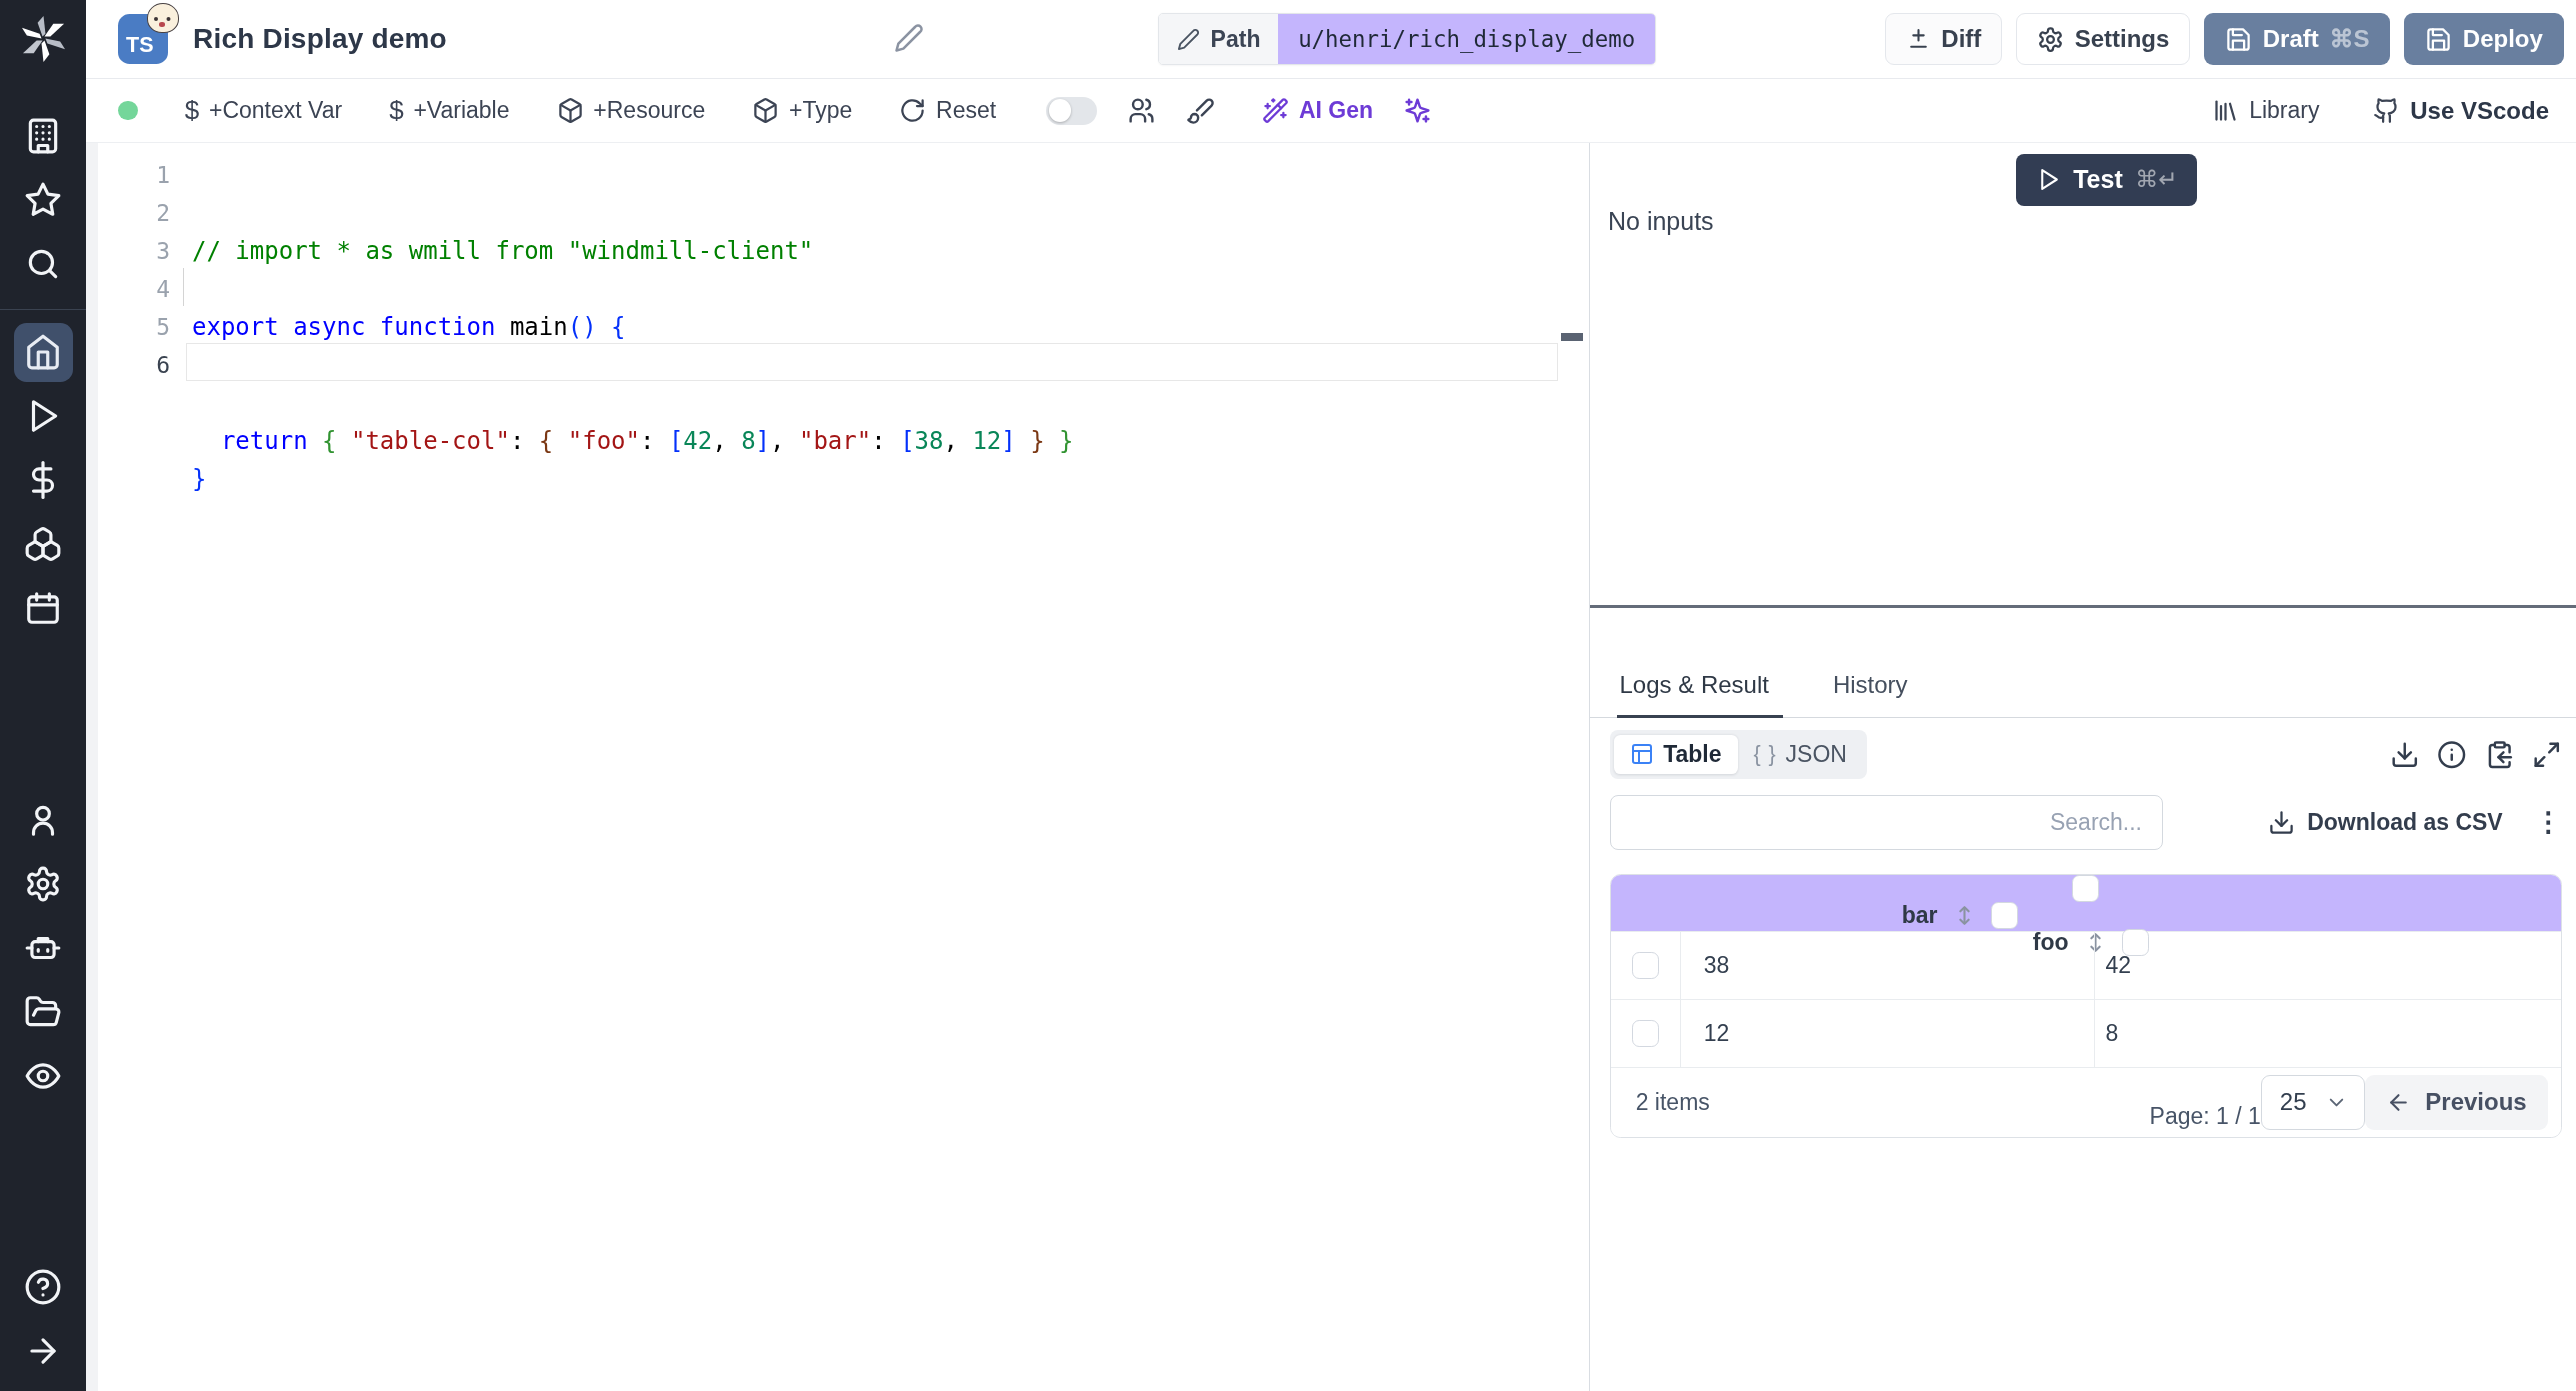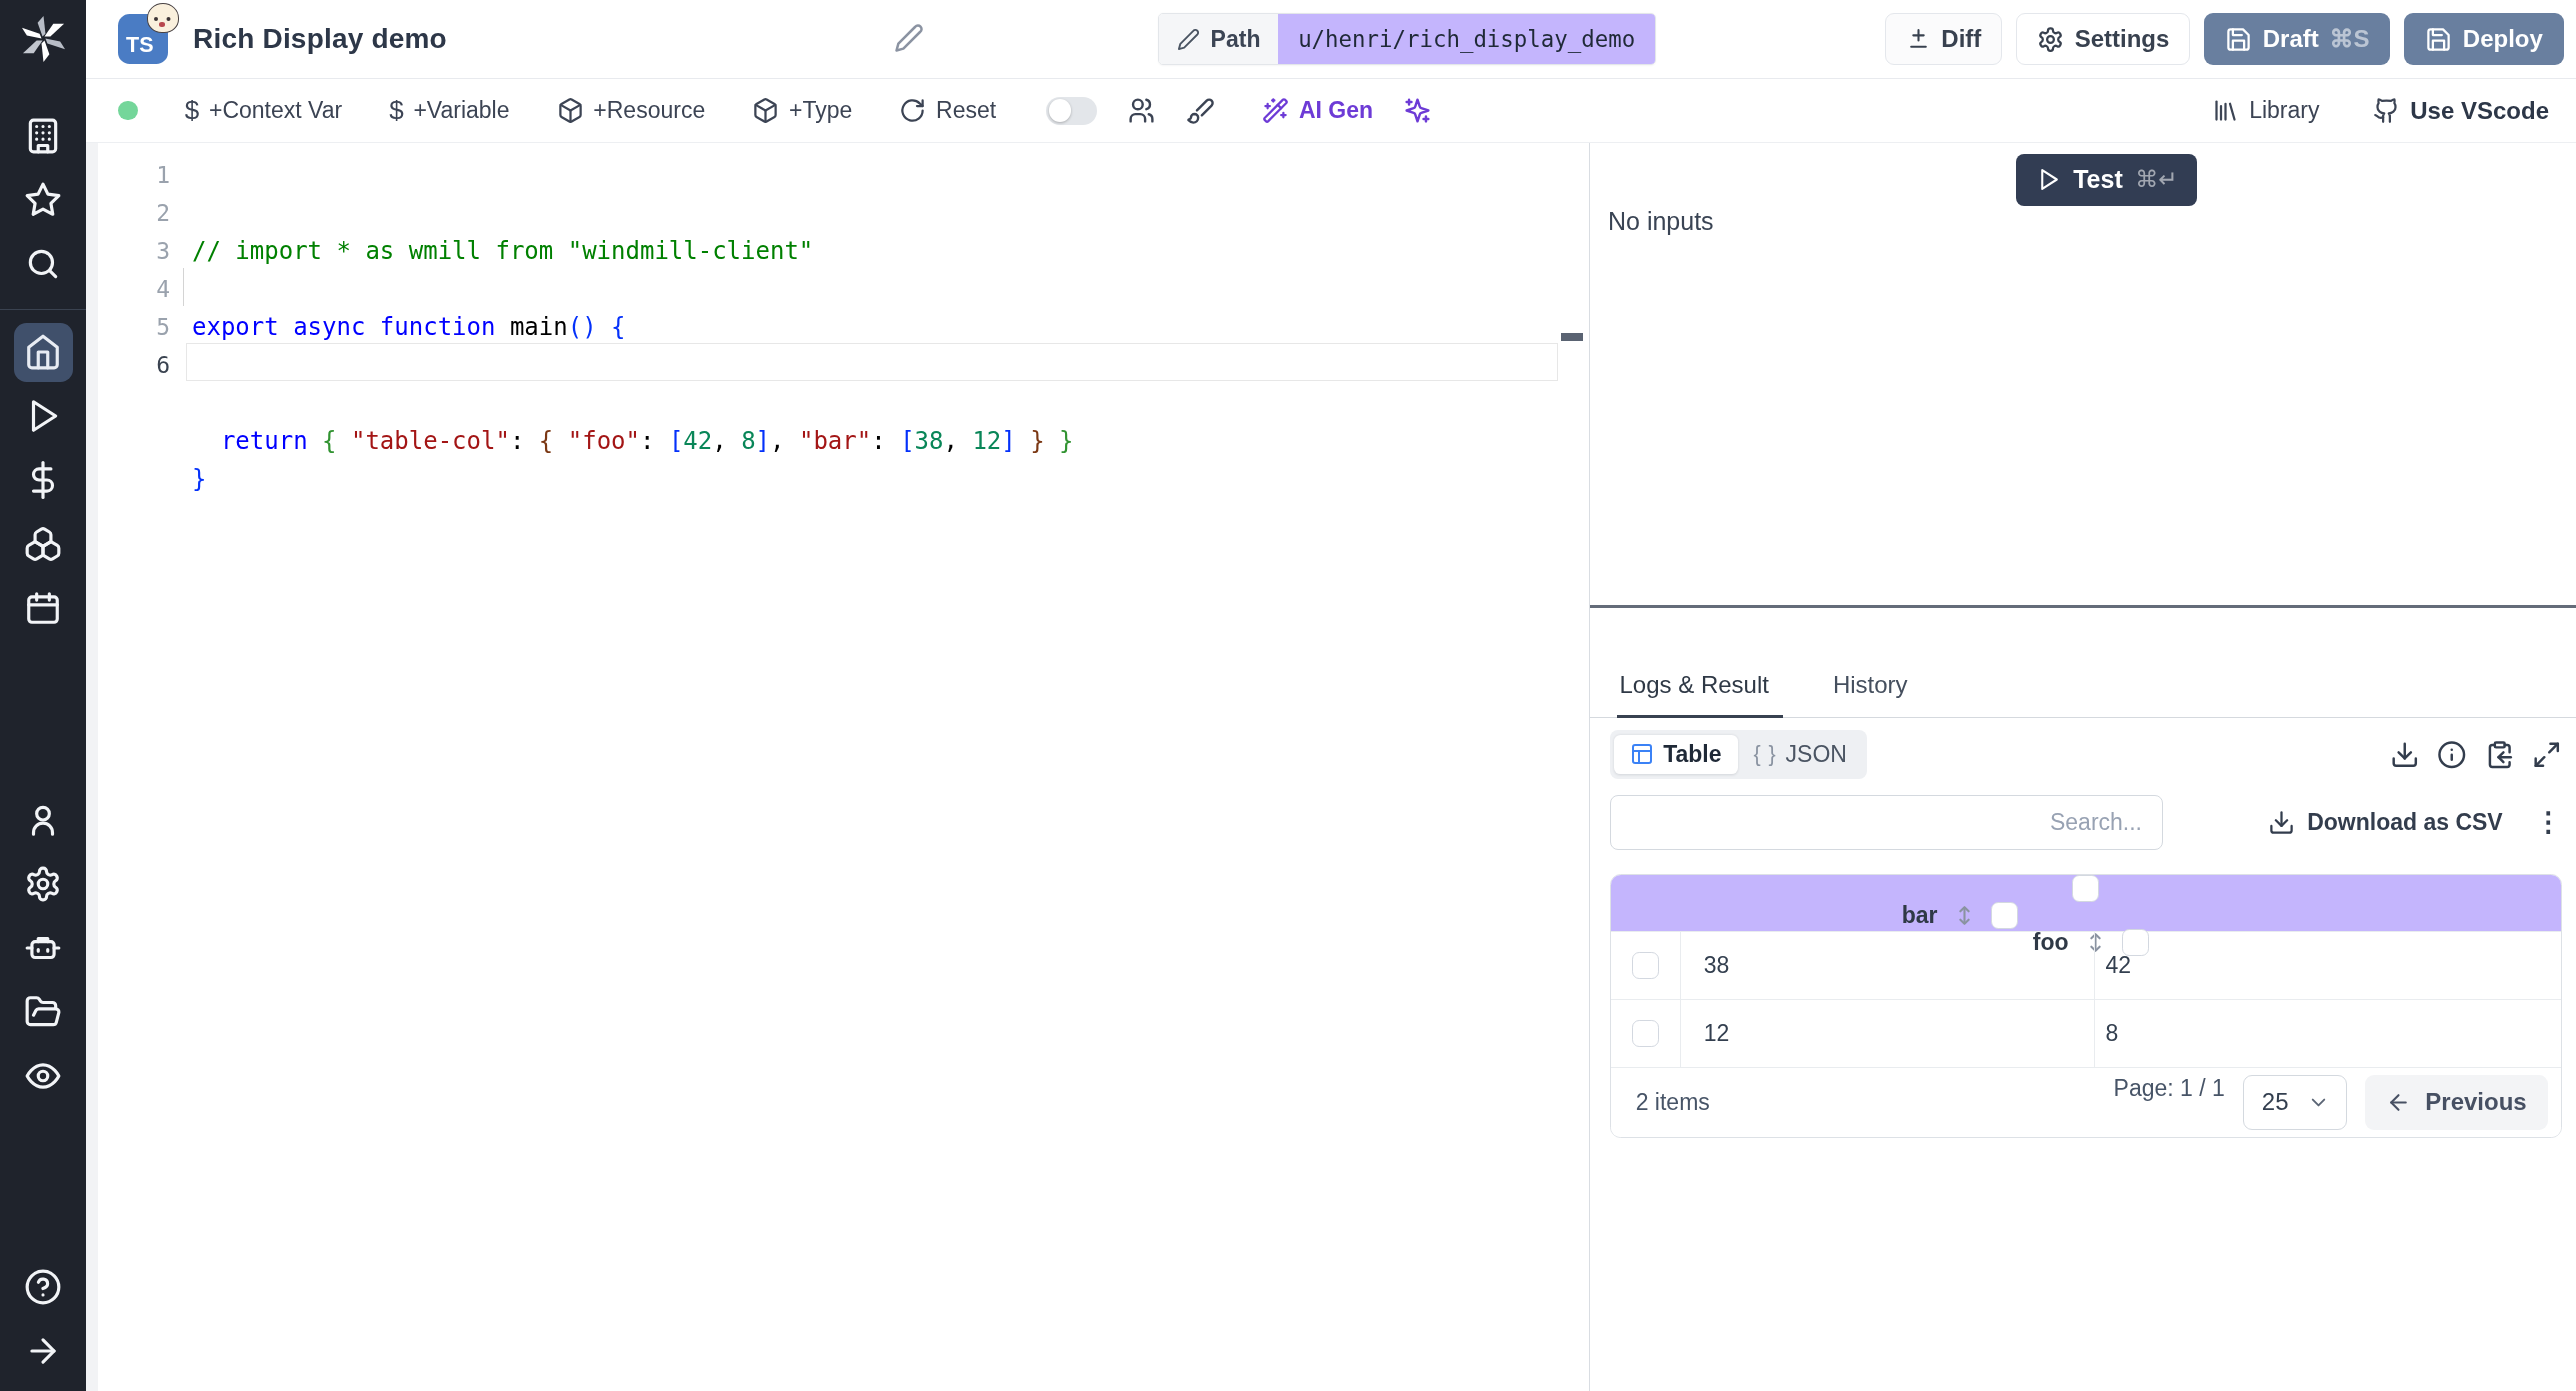--- a/index.html
+++ b/index.html
@@ -119,21 +119,21 @@
   .tcell-foo .col-label { margin-left:10.7px; }
   .sort-icon { color:#8a93a1; margin-right:14.3px; display:flex; cursor:pointer; }
   .trow { display:flex; height:68px; border-top:0.9px solid #e9ecef; background:#fff; }
   .trow .tcell-check { border-right:0.9px solid #e9ecef; }
   .trow .tcell-bar { border-right:0.9px solid #e9ecef; }
   .cell-val { font-size:23px; color:#333f4f; margin-left:23px; }
   .tcell-foo .cell-val { margin-left:10.7px; }
   .tfoot { display:flex; align-items:center; height:70px; border-top:0.9px solid #e9ecef;
     padding:0 12.5px 0 25px; background:#fff; }
   .items-count { font-size:23px; color:#475467; }
-  .foot-right { margin-left:auto; display:flex; align-items:flex-start; gap:18px; }
+  .foot-right { margin-left:auto; display:flex; align-items:flex-end; }
   .page-label { font-size:23px; color:#475467; }
   .page-size { display:flex; align-items:center; gap:18px; height:55px; padding:0 16px 0 18px;
     border:1.3px solid #d4d9df; border-radius:9px; font-size:24px; color:#333f4f; cursor:pointer; background:#fff; }
   .prev-btn { display:flex; align-items:center; gap:14.3px; height:55px; padding:0 21.5px;
     background:#f3f4f6; border-radius:9px; font-size:24px; font-weight:700; color:#475063; cursor:pointer; }
   svg.ic { fill:none; stroke:currentColor; stroke-width:2; stroke-linecap:round; stroke-linejoin:round; }
 </style>
 </head>
 <body>
 

